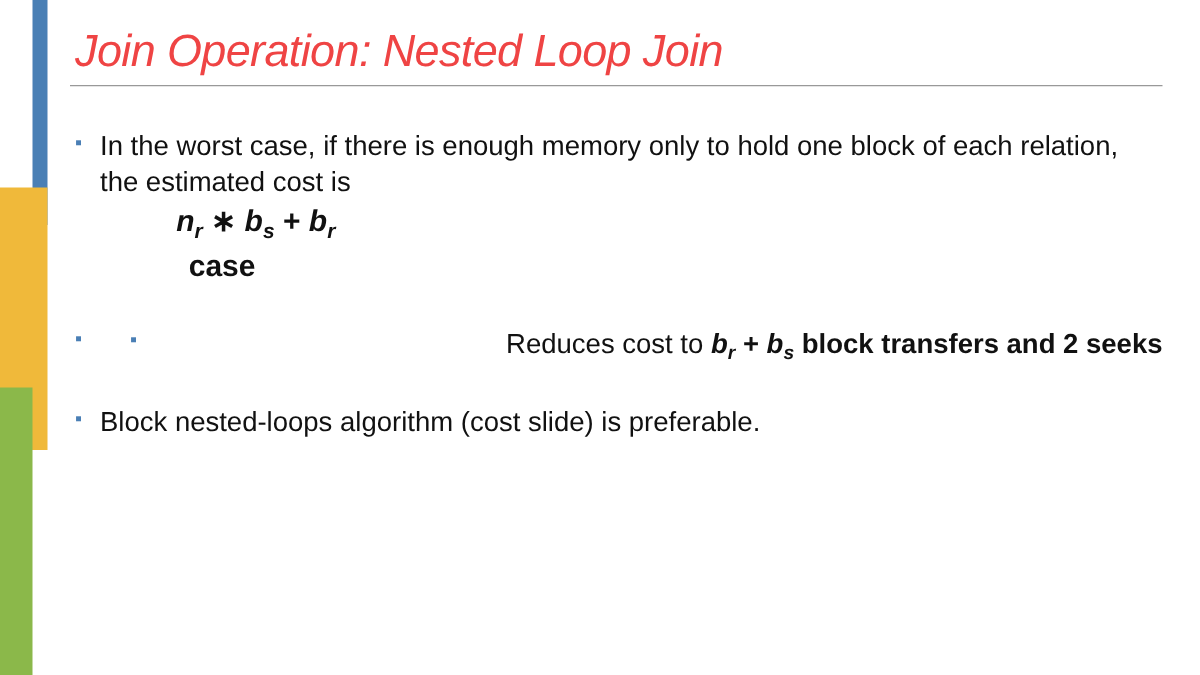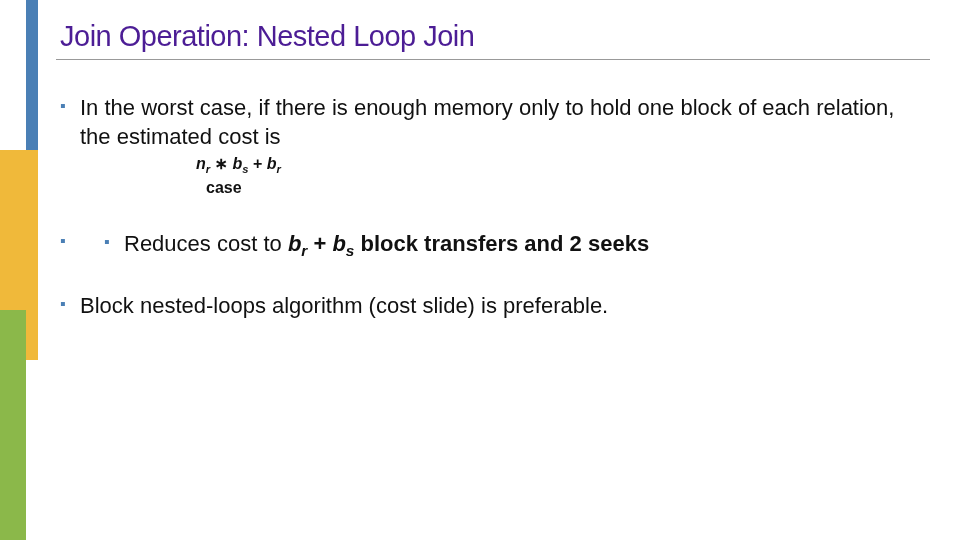--- a/index.html
+++ b/index.html
@@ -42,25 +42,26 @@
       height: 230px;
       background: #8bb84a;
     }
     .content {
       position: absolute;
       left: 60px;
       top: 20px;
       right: 30px;
     }
     .title {
-      font-size: 29px;
+      font-size: 36px;
       font-weight: 400;
-      color: #4c1d95;
+      color: #ef4444;
       margin-bottom: 6px;
       letter-spacing: -0.5px;
+      font-style: italic;
     }
     .hr {
       border: none;
       border-top: 1px solid #999;
       margin-bottom: 34px;
       margin-left: -4px;
     }
     .bullet-list {
       list-style: none;
     }
@@ -80,33 +81,34 @@
       color: #4a7fb5;
       font-size: 16px;
     }
     .sub-bullet {
       position: relative;
       padding-left: 44px;
       font-size: 22px;
       line-height: 1.35;
       color: #111;
       margin-top: 4px;
+      text-align: right;
     }
     .sub-bullet::before {
       content: "▪";
       position: absolute;
       left: 24px;
       top: 2px;
       color: #4a7fb5;
       font-size: 16px;
     }
     .formula-block {
-      margin-left: 116px;
+      margin-left: 61px;
       margin-top: 2px;
-      font-size: 16px;
+      font-size: 24px;
       line-height: 1.35;
     }
     .formula-line {
       display: flex;
       align-items: baseline;
     }
     .formula-expr {
       min-width: 120px;
       font-weight: bold;
     }

